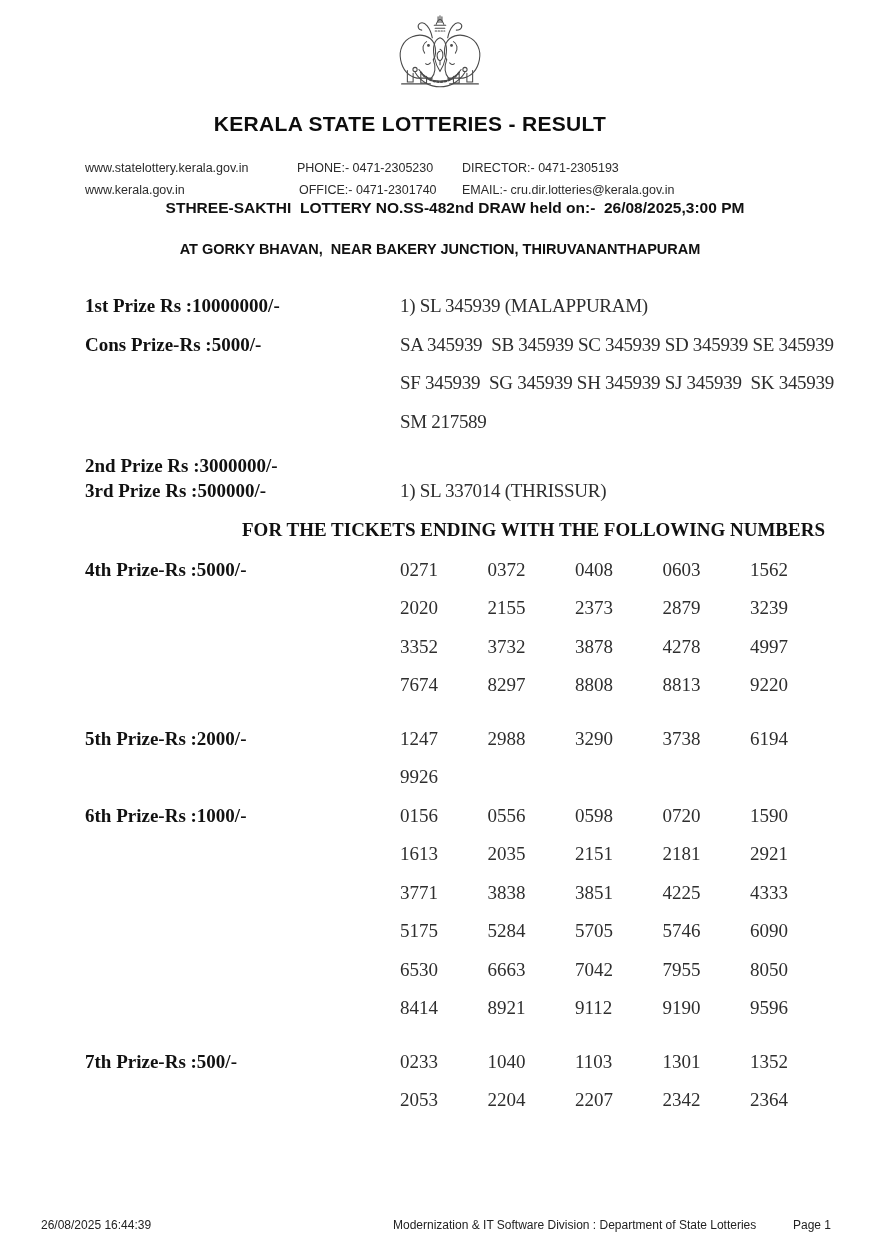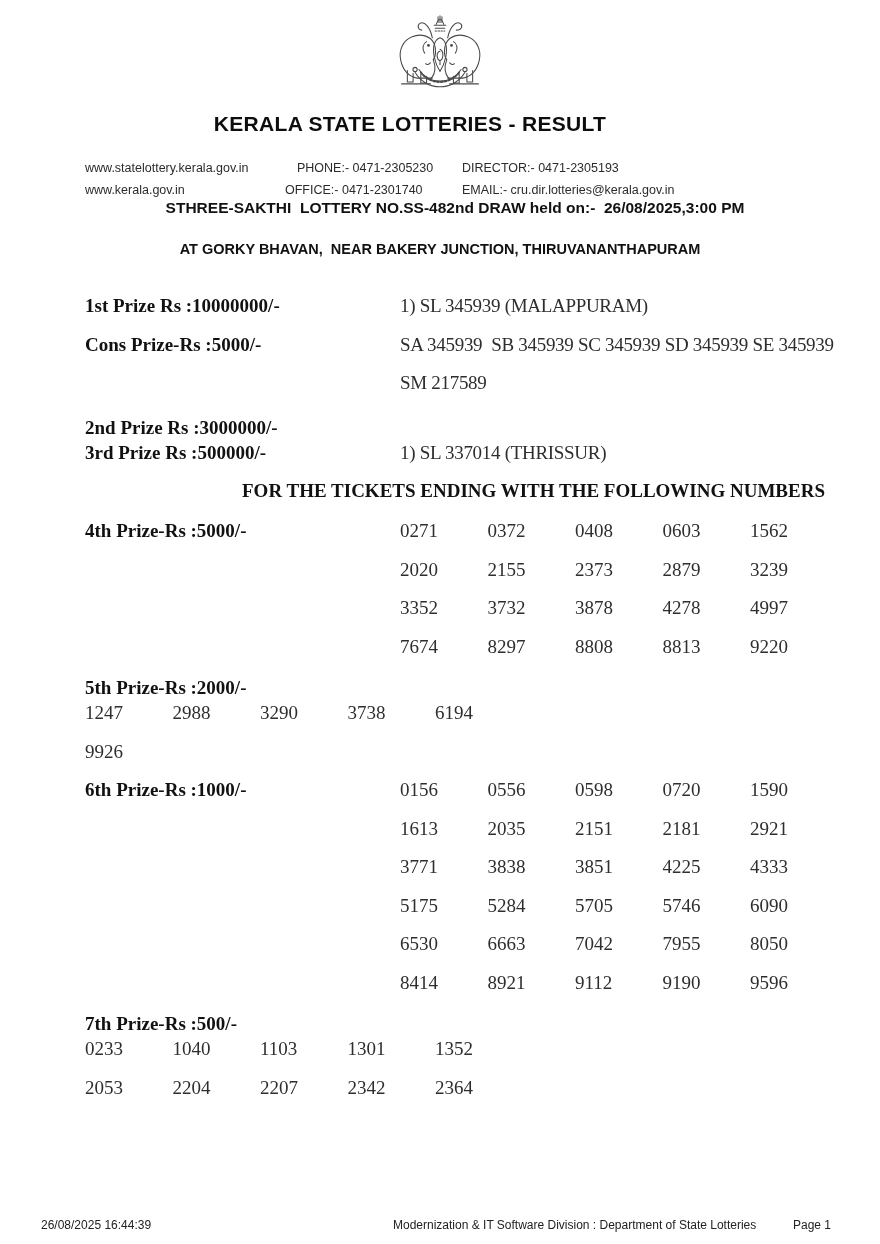--- a/index.html
+++ b/index.html
@@ -16,21 +16,21 @@
     text-align:center; font-family:"Liberation Sans", sans-serif;
     font-size:21px; font-weight:bold; letter-spacing:0.3px; color:#0d0d0d;
   }
   
   .contact { position:absolute; top:160px; left:0; width:880px; height:46px;
     font-family:"Liberation Sans", sans-serif; font-size:12.5px; color:#2b2b2b; }
   .contact span { position:absolute; white-space:pre; }
   .c-web1 { left:85px;  top:1px; }
   .c-web2 { left:85px;  top:23px; }
   .c-phone { left:297px; top:1px; }
-  .c-office { left:285px; top:23px; }
+  .c-office { left:299px; top:23px; }
   .c-director { left:462px; top:1px; }
   .c-email { left:462px; top:23px; }
   
   .drawline {
     position:absolute; top:199px; left:15px; width:880px; text-align:center;
     font-family:"Liberation Sans", sans-serif; font-size:15.5px; font-weight:bold;
     color:#111; white-space:pre;
   }
   .venueline {
     position:absolute; top:241px; left:0; width:880px; text-align:center;
@@ -50,21 +50,21 @@
     letter-spacing:-0.3px; white-space:pre;
   }
   .section-heading {
     width:740px; height:38.5px; text-align:right; font-weight:bold;
     font-size:19px; line-height:25px; color:#111;
   }
   .numgrid { flex:none; }
   .numrow { display:flex; height:38.5px; }
   .numcell { width:87.5px; flex:none; font-size:19px; line-height:25px; color:#2e2e2e; }
   .mt2 { margin-top:1.5px; }
-  .mt3 { margin-top:3px;flex-direction:column; }
+  .mt3 { margin-top:15px; }
   .mt6 { margin-top:6px; }
   
   .footer { position:absolute; top:1218px; left:16px; width:880px; height:20px;
     font-family:"Liberation Sans", sans-serif; font-size:12px; color:#222; }
   .footer span { position:absolute; white-space:pre; }
   .f-left { left:25px; }
   .f-center { left:377px; }
   .f-right { left:777px; }
 </style>
 </head>
@@ -132,20 +132,21 @@
       <div class="plabel">1st Prize Rs :10000000/-</div>
       <div class="pvalues">
         <div class="vline">1) SL 345939 (MALAPPURAM)</div>
       </div>
     </div>
 
     <div class="prow">
       <div class="plabel">Cons Prize-Rs :5000/-</div>
       <div class="pvalues">
         <div class="vline">SA 345939  SB 345939 SC 345939 SD 345939 SE 345939</div>
+        <div class="vline">SF 345939  SG 345939 SH 345939 SJ 345939  SK 345939</div>
         <div class="vline">SM 217589</div>
       </div>
     </div>
 
     <div class="prow mt6">
       <div class="plabel">2nd Prize Rs :3000000/-</div>
     </div>
 
     <div class="prow">
       <div class="plabel">3rd Prize Rs :500000/-</div>

